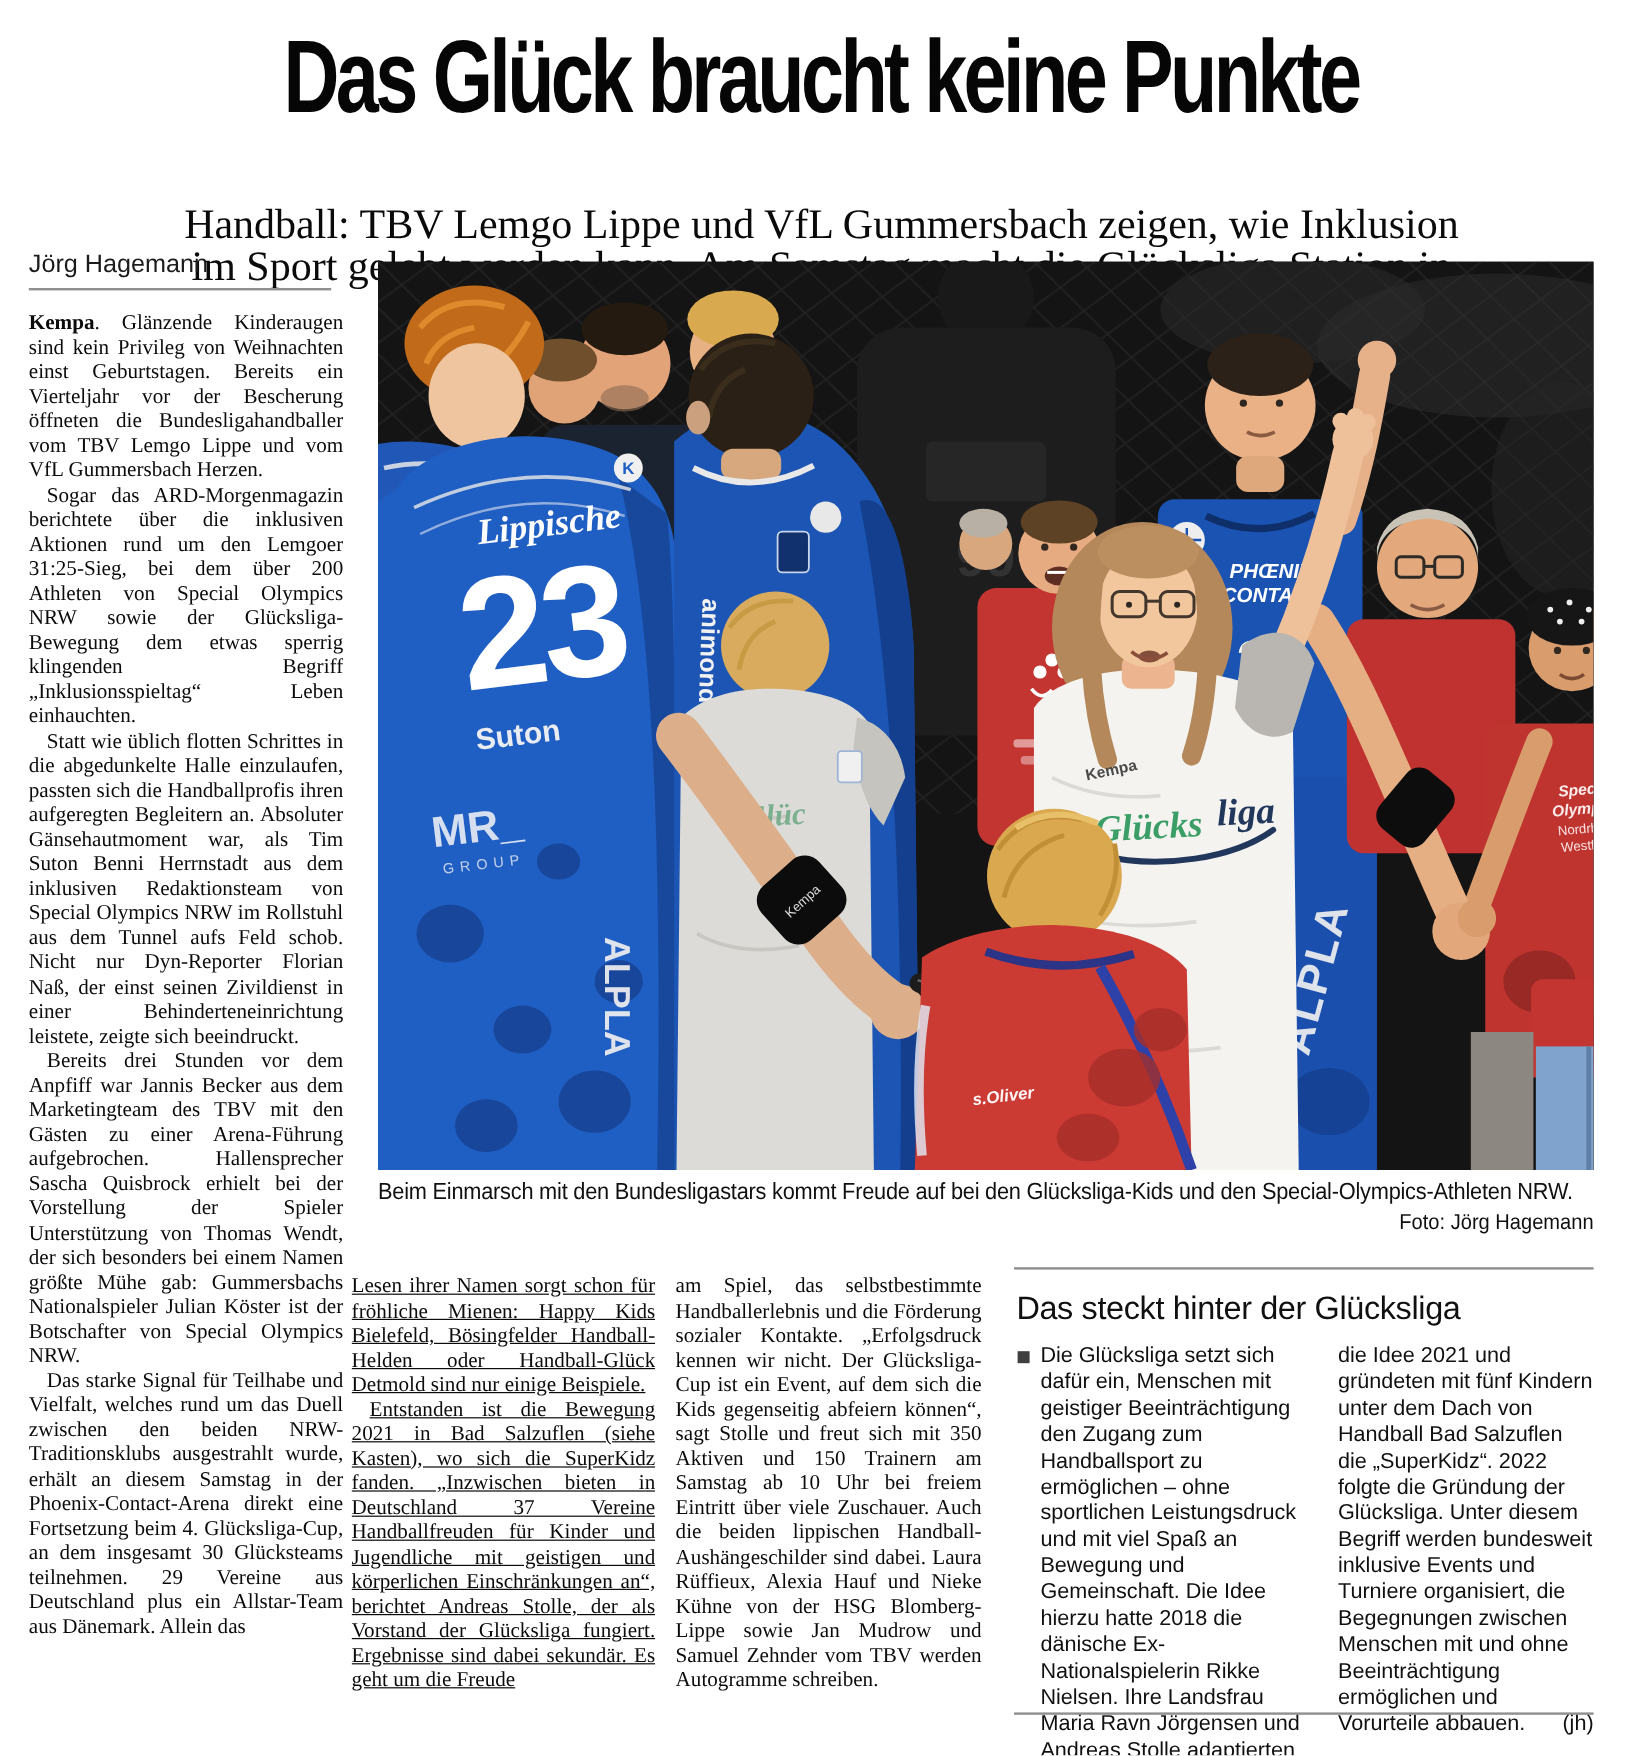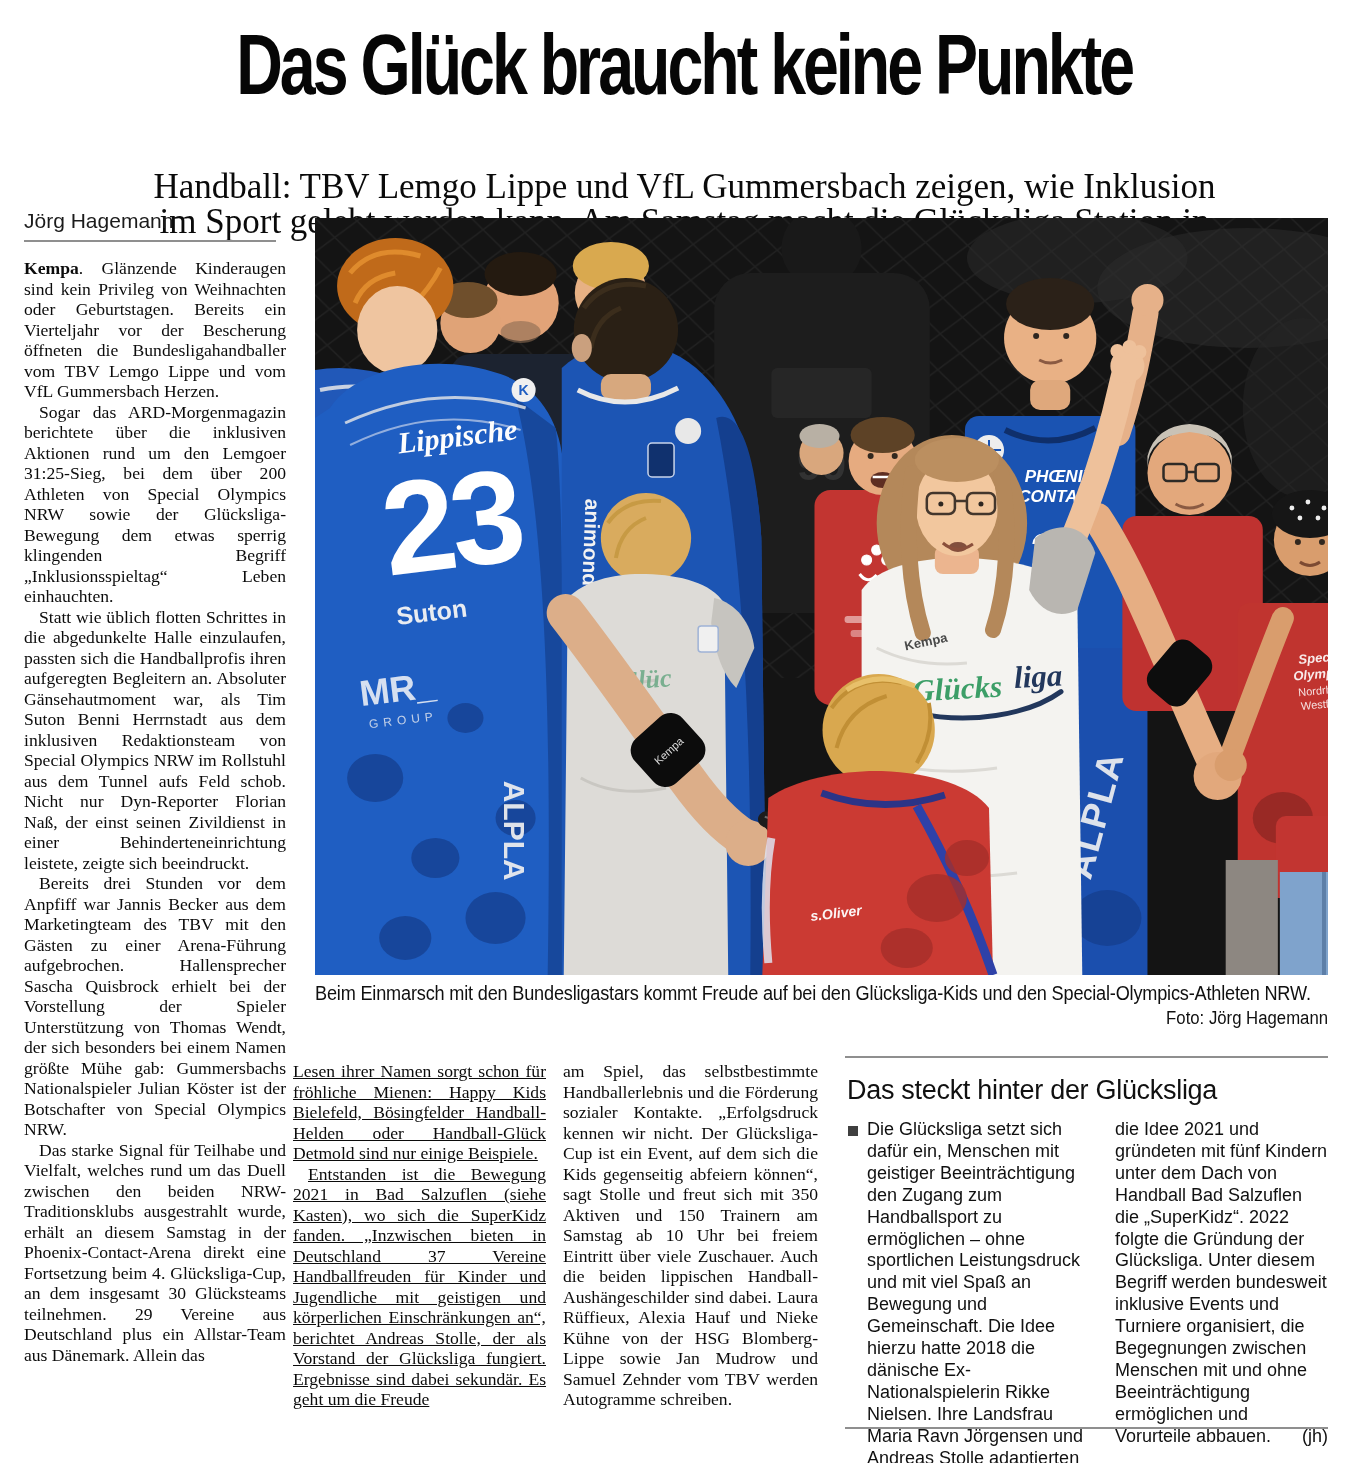--- a/index.html
+++ b/index.html
@@ -67,21 +67,21 @@
   <div class="headline">
     <span class="headline-inner">Das Glück braucht keine Punkte</span>
   </div>
 
   <p class="subhead">Handball: TBV Lemgo Lippe und VfL Gummersbach zeigen, wie Inklusion im Sport gelebt werden kann. Am Samstag macht die Glücksliga Station in der Phoenix-Contact-Arena.</p>
 
   <div class="byline">Jörg Hagemann</div>
   <div class="byline-rule"></div>
 
   <div class="col" id="col1">
-    <p><span class="lead">Kempa</span><span>. Glänzende Kinderaugen sind kein Privileg von Weihnachten oder Geburtstagen. Bereits ein Vierteljahr vor der Bescherung öffneten die Bundesligahandballer vom TBV Lemgo Lippe und vom VfL Gummersbach Herzen.</span></p>
+    <p><span class="lead">Kempa</span><span>. Glänzende Kinderaugen sind kein Privileg von Weihnachten einst Geburtstagen. Bereits ein Vierteljahr vor der Bescherung öffneten die Bundesligahandballer vom TBV Lemgo Lippe und vom VfL Gummersbach Herzen.</span></p>
     <p>Sogar das ARD-Morgenmagazin berichtete über die inklusiven Aktionen rund um den Lemgoer 31:25-Sieg, bei dem über 200 Athleten von Special Olympics NRW sowie der Glücksliga-Bewegung dem etwas sperrig klingenden Begriff „Inklusionsspieltag“ Leben einhauchten.</p>
     <p>Statt wie üblich flotten Schrittes in die abgedunkelte Halle einzulaufen, passten sich die Handballprofis ihren aufgeregten Begleitern an. Absoluter Gänsehautmoment war, als Tim Suton Benni Herrnstadt aus dem inklusiven Redaktionsteam von Special Olympics NRW im Rollstuhl aus dem Tunnel aufs Feld schob. Nicht nur Dyn-Reporter Florian Naß, der einst seinen Zivildienst in einer Behinderteneinrichtung leistete, zeigte sich beeindruckt.</p>
     <p>Bereits drei Stunden vor dem Anpfiff war Jannis Becker aus dem Marketingteam des TBV mit den Gästen zu einer Arena-Führung aufgebrochen. Hallensprecher Sascha Quisbrock erhielt bei der Vorstellung der Spieler Unterstützung von Thomas Wendt, der sich besonders bei einem Namen größte Mühe gab: Gummersbachs Nationalspieler Julian Köster ist der Botschafter von Special Olympics NRW.</p>
     <p>Das starke Signal für Teilhabe und Vielfalt, welches rund um das Duell zwischen den beiden NRW-Traditionsklubs ausgestrahlt wurde, erhält an diesem Samstag in der Phoenix-Contact-Arena direkt eine Fortsetzung beim 4. Glücksliga-Cup, an dem insgesamt 30 Glücksteams teilnehmen. 29 Vereine aus Deutschland plus ein Allstar-Team aus Dänemark. Allein das</p>
   </div>
 
   <figure class="photo">
     <svg viewBox="0 0 1010 757" preserveAspectRatio="none">
       <defs>
         <pattern id="net" width="42" height="36" patternUnits="userSpaceOnUse" patternTransform="rotate(4)">

